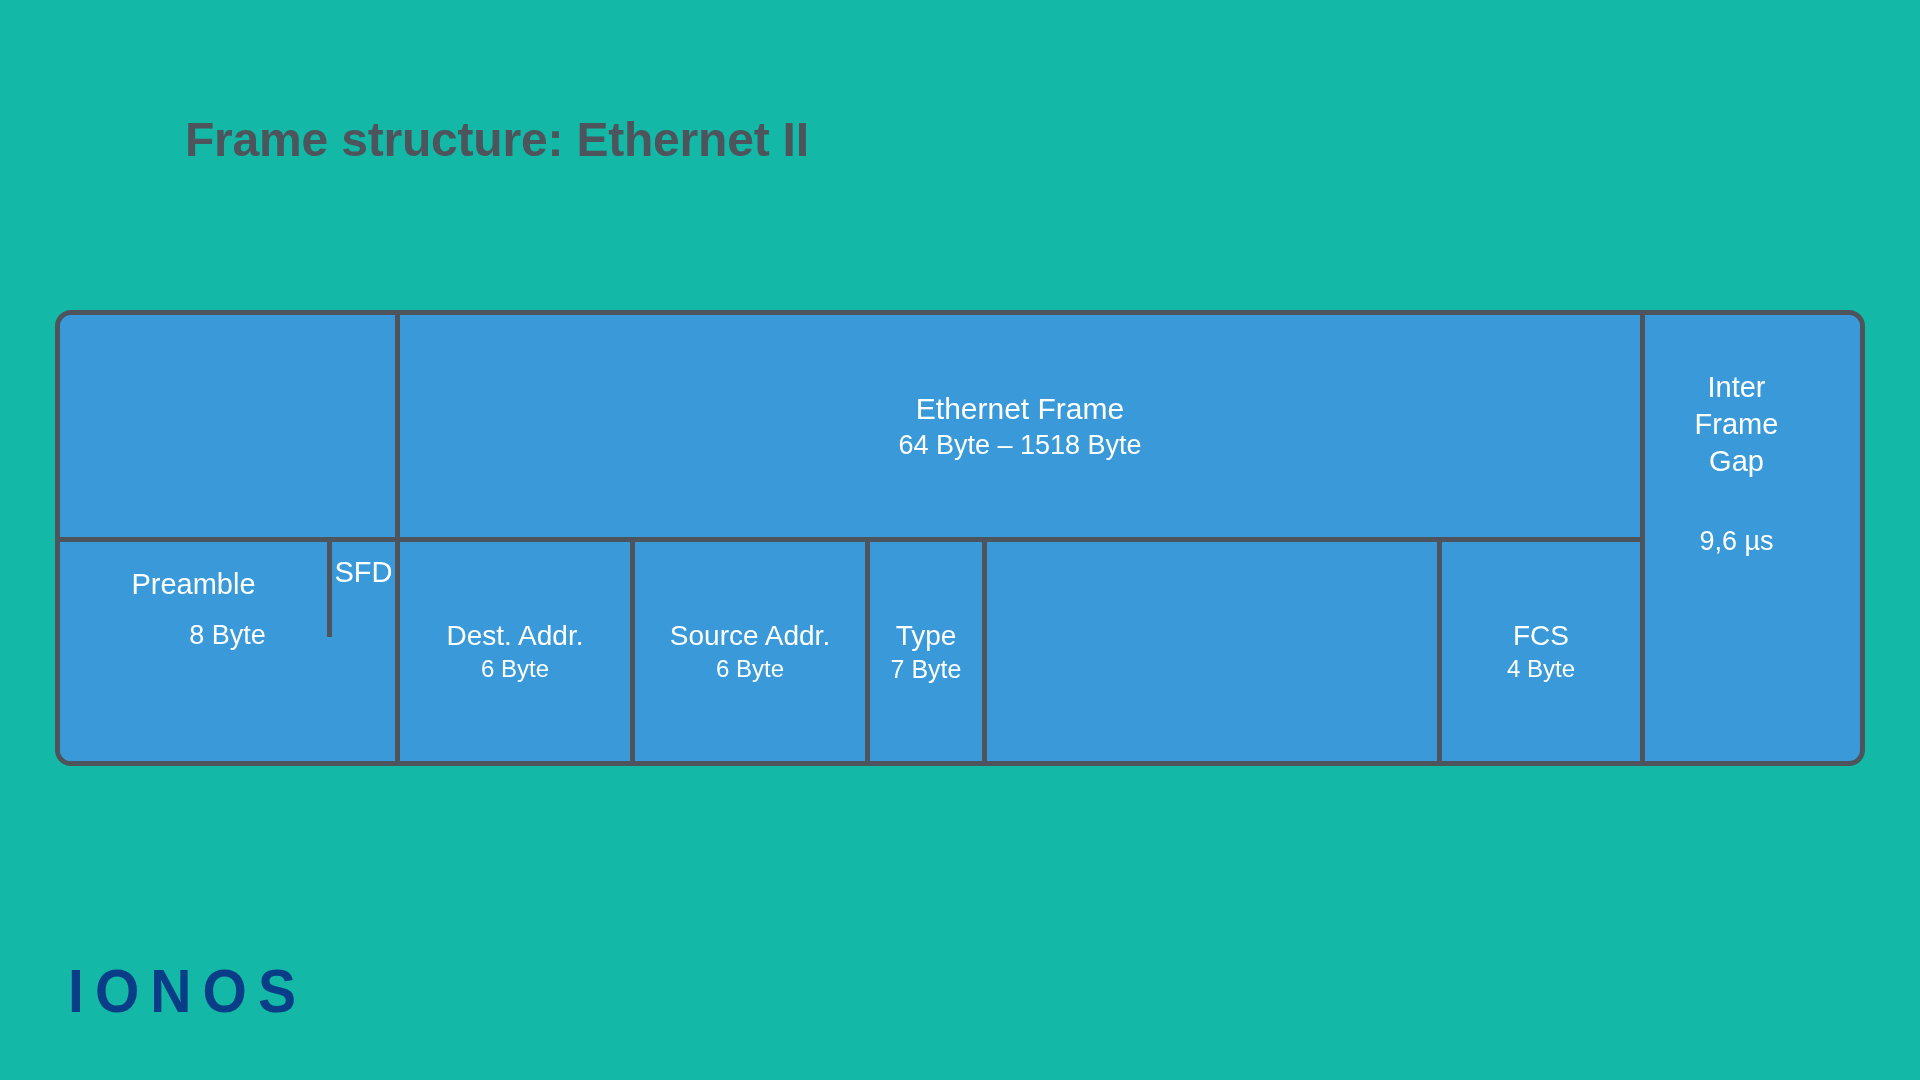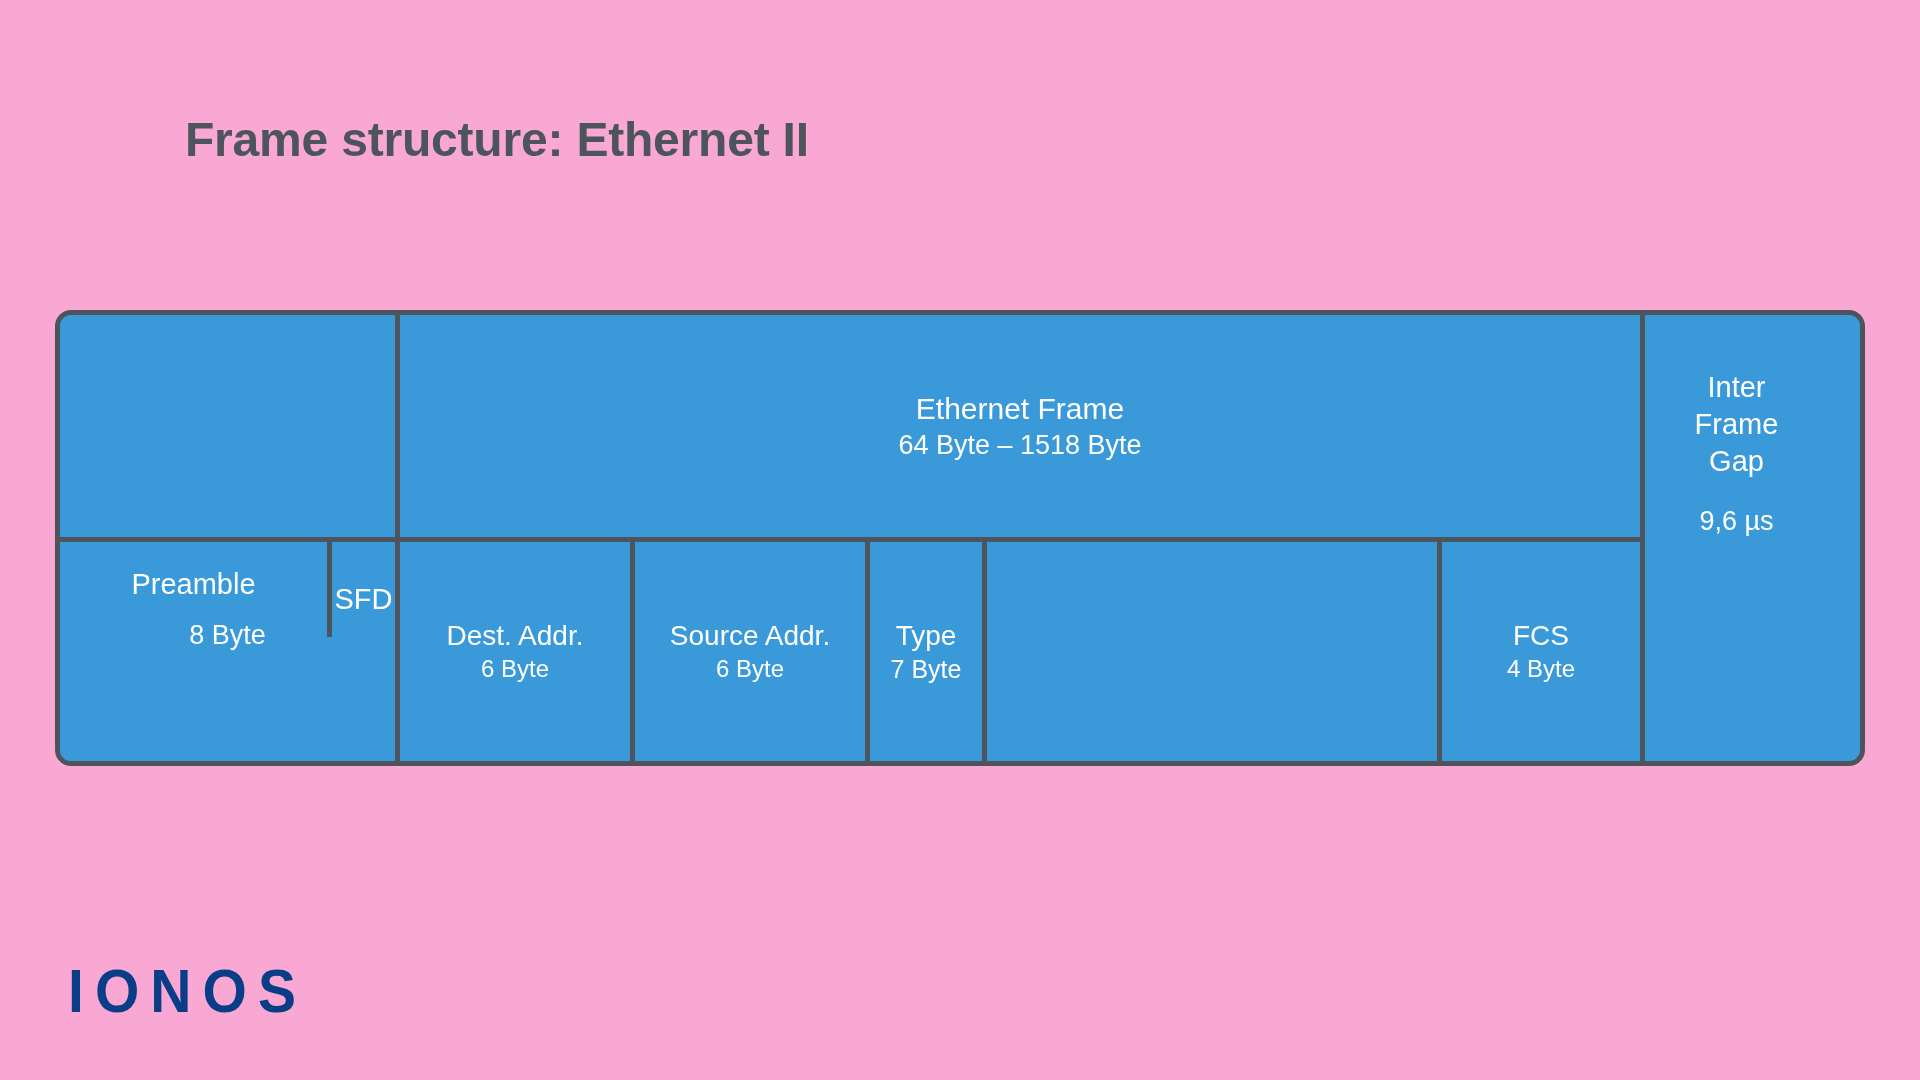--- a/index.html
+++ b/index.html
@@ -10,21 +10,21 @@
     height: 1080px;
     background: #f6f6f6;
     font-family: "Liberation Sans", "DejaVu Sans", sans-serif;
     overflow: hidden;
   }
 
   .canvas {
     position: relative;
     width: 1920px;
     height: 1080px;
-    background: #f9a8d4;
+    background: #14b8a6;
   }
 
   
   .page-title {
     position: absolute;
     left: 185px;
     top: 112px;
     font-size: 48px;
     font-weight: bold;
     color: #4d545c;
@@ -96,34 +96,34 @@
   #cell-ethernet-frame .label { font-size: 30px; }
   #cell-ethernet-frame .sublabel { font-size: 27px; }
 
   
   #cell-inter-frame-gap {
     left: 1585px; top: 0; width: 183px; height: 446px;
     justify-content: flex-start;
     padding-top: 54px;
   }
   #cell-inter-frame-gap .label { font-size: 29px; }
-  #cell-inter-frame-gap .sublabel { font-size: 27px; margin-top: 24px; }
+  #cell-inter-frame-gap .sublabel { font-size: 27px; margin-top: 44px; }
 
   
   #cell-preamble {
     left: 0; top: 227px; width: 267px; height: 219px;
     justify-content: flex-start;
     padding-top: 24px;
   }
   #cell-preamble .label { font-size: 29px; }
 
   #cell-sfd {
     left: 272px; top: 227px; width: 63px; height: 219px;
     justify-content: flex-start;
-    padding-top: 39px;
+    padding-top: 12px;
   }
   #cell-sfd .label { font-size: 29px; }
 
   
   #preamble-size {
     position: absolute;
     left: 0; top: 305px; width: 335px;
     text-align: center;
     color: #ffffff;
     font-size: 27px;

